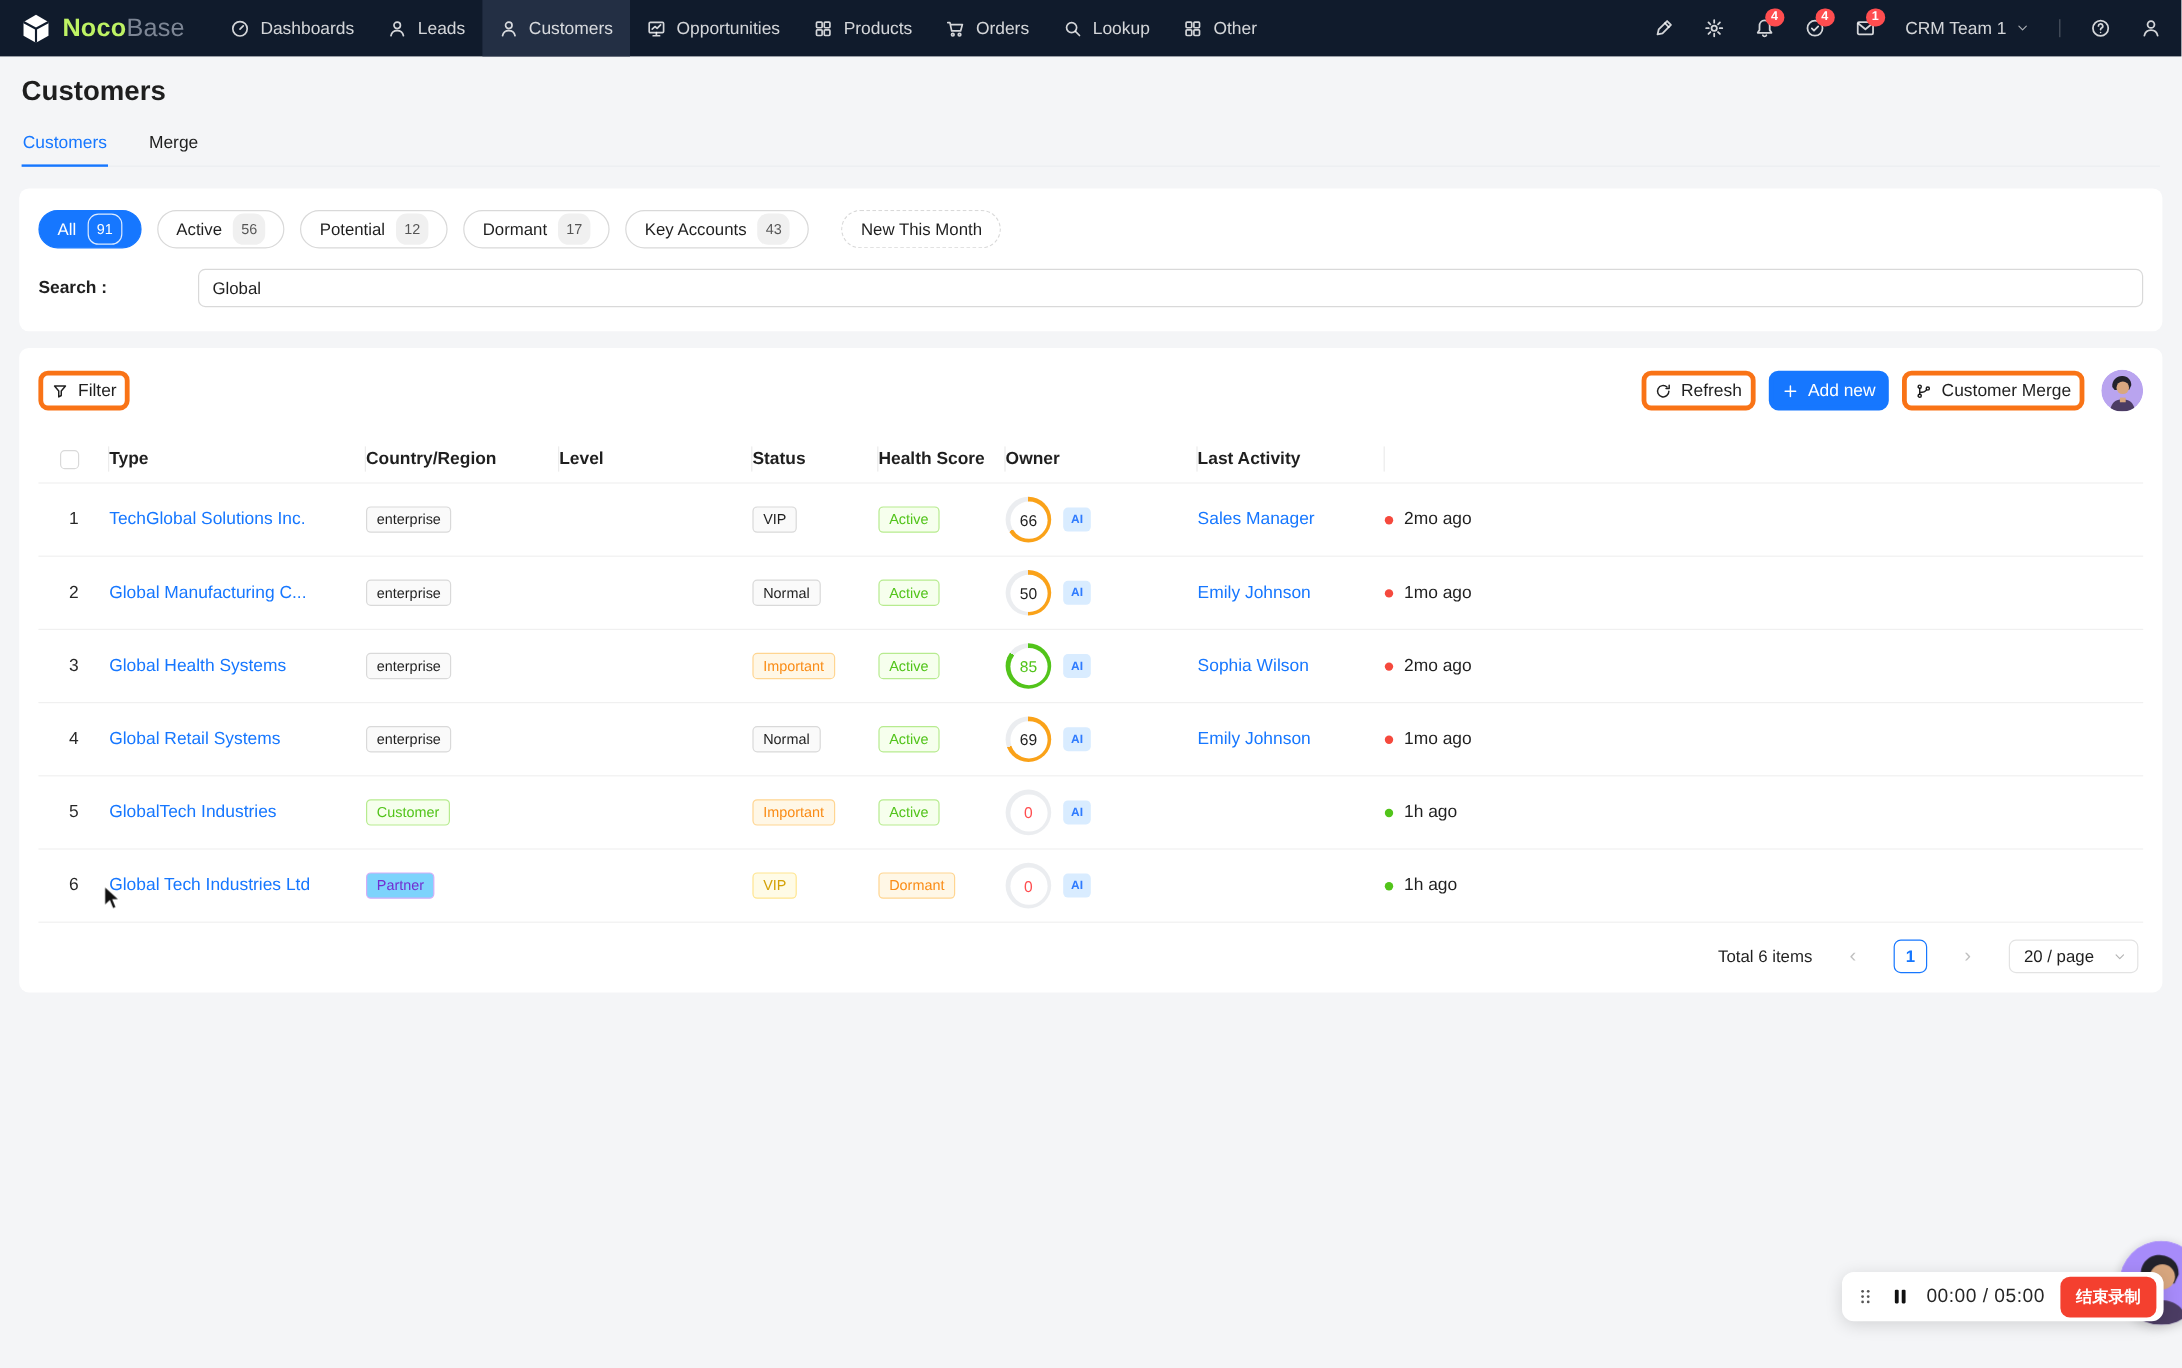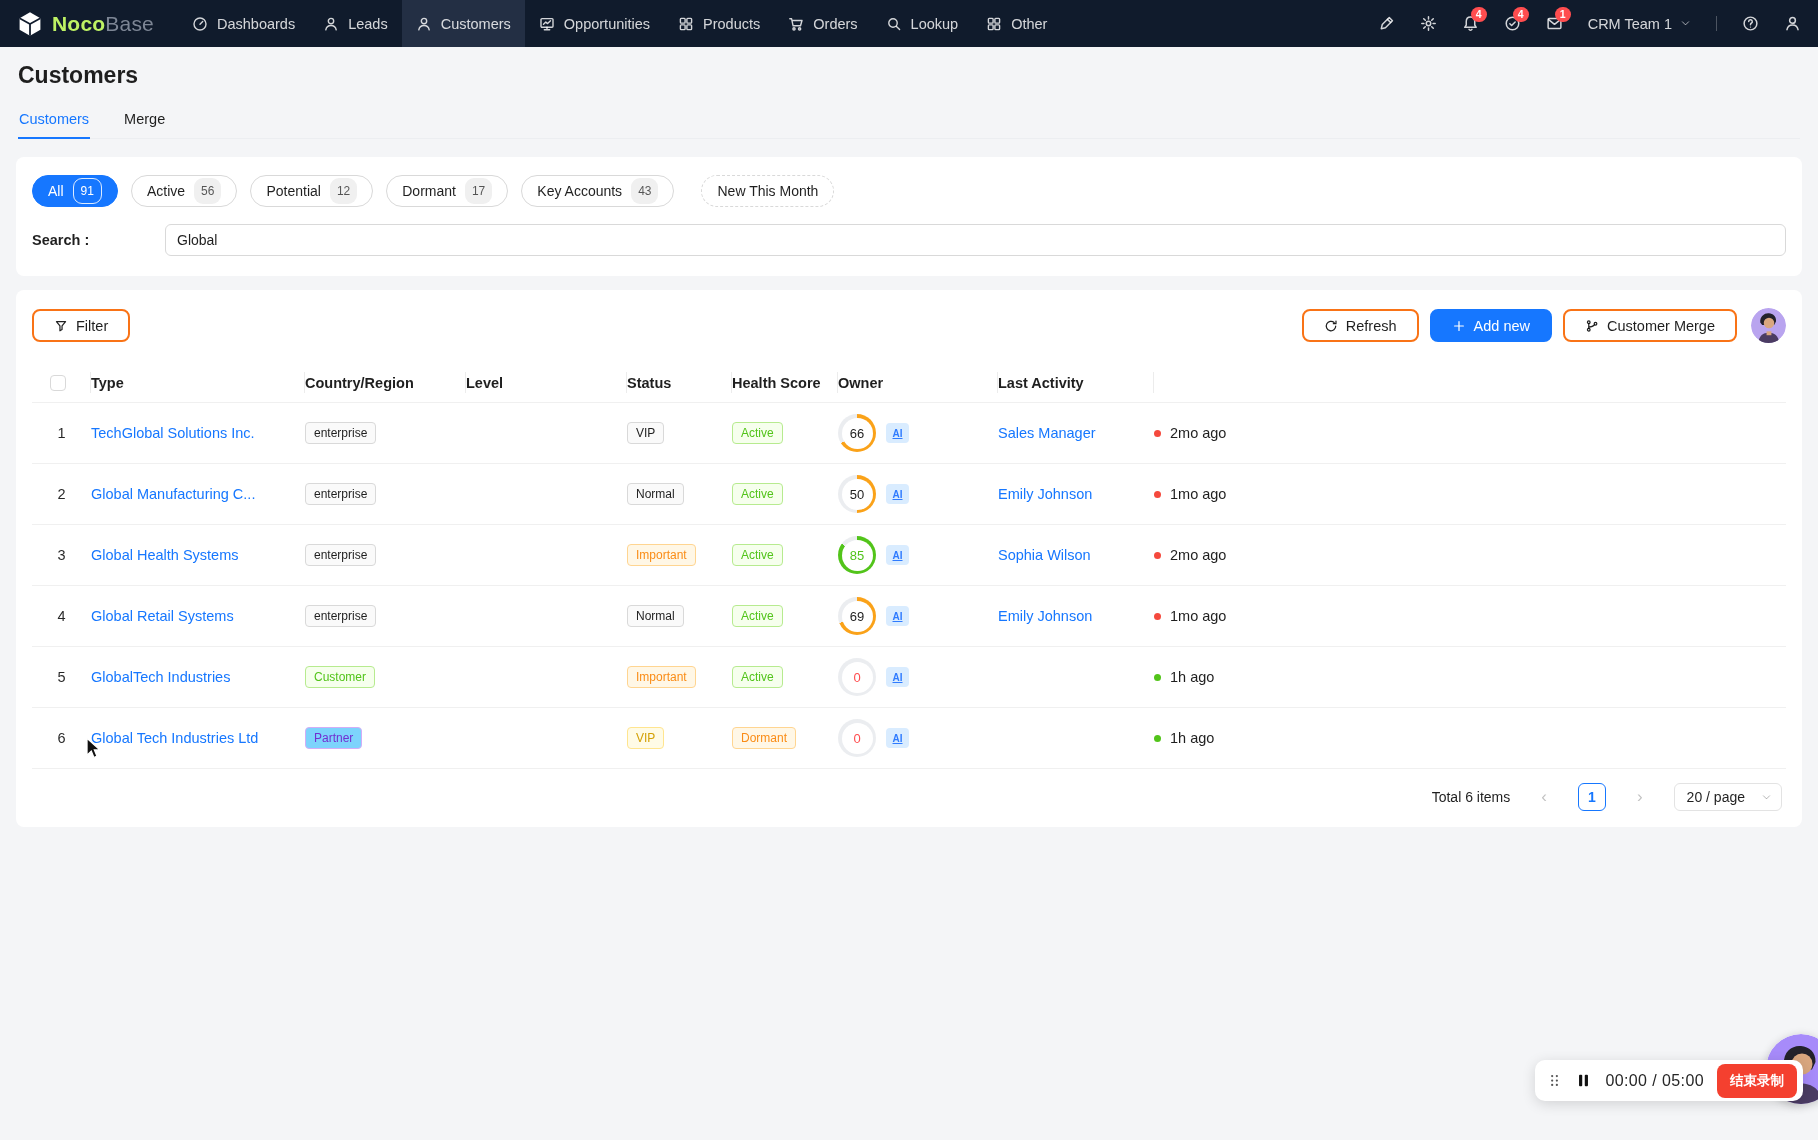--- a/index.html
+++ b/index.html
@@ -41,21 +41,21 @@
   .chip .cnt { font-size:12px; background:#f0f0f0; color:rgba(0,0,0,.65); border-radius:9px; padding:4px 7px; line-height:18px; }
   .chip.active .cnt { background:transparent; border:1px solid rgba(255,255,255,.85); color:#fff; line-height:16px; }
   .chip.dashed { border-style:dashed; margin-left:14px; }
   .search-row { display:flex; align-items:center; margin-top:17px; }
   .search-label { width:133px; font-weight:700; font-size:14.5px; }
   .search-input { flex:1; height:32px; border:1px solid #d9d9d9; border-radius:6px; padding:0 11px; font-size:14px; font-family:inherit; color:rgba(0,0,0,.88); background:#fff; outline:none; }
 
   
   .card2 { margin-top:14px; padding:18px 16px 16px; }
   .toolbar { display:flex; align-items:center; }
-  .btn { height:33px; display:inline-flex; align-items:center; gap:8px; padding:0 20px; border:2px solid #f97316; border-radius:8px; background:#fff; font-size:14.5px; cursor:pointer; font-family:inherit; color:rgba(0,0,0,.88); white-space:nowrap; }
+  .btn { height:33px; display:inline-flex; align-items:center; gap:8px; padding:0 7px; border:4px solid #f97316; border-radius:8px; background:#fff; font-size:14.5px; cursor:pointer; font-family:inherit; color:rgba(0,0,0,.88); white-space:nowrap; }
   .btn .i { width:14px; height:14px; }
   .btn.primary { background:#1677ff; border-color:#1677ff; color:#fff; }
   .toolbar-right { margin-left:auto; display:flex; align-items:center; gap:11px; }
   .avatar { width:35px; height:35px; border-radius:50%; overflow:hidden; flex:none; cursor:pointer; margin-left:3px; }
   .avatar svg { display:block; }
 
   .table { margin-top:20px; }
   .tr { display:grid; grid-template-columns:59px 214px 161px 161px 105px 106px 160px 156px 200px 1fr; align-items:center; border-bottom:1px solid #f0f0f0; }
   .thead { height:40px; font-weight:700; font-size:14.5px; }
   .th { position:relative; padding-right:8px; height:100%; display:flex; align-items:center; }
@@ -65,21 +65,21 @@
   .row-index { color:rgba(0,0,0,.85); }
   .link { color:#1677ff; cursor:pointer; white-space:nowrap; overflow:hidden; text-overflow:clip; text-decoration:none; }
   .tag { display:inline-block; font-size:12px; line-height:20px; padding:0 8px; border-radius:4px; border:1px solid #d9d9d9; background:#fafafa; color:rgba(0,0,0,.88); white-space:nowrap; }
   .tag.green  { border-color:#b7eb8f; background:#f6ffed; color:#52c41a; }
   .tag.orange { border-color:#ffd591; background:#fff7e6; color:#fa8c16; }
   .tag.gold   { border-color:#ffe58f; background:#fffbe6; color:#d4a106; }
   .tag.purple { border-color:#d3adf7; background:#7dd3fc; color:#722ed1; }
   .health { display:flex; align-items:center; gap:10px; }
   .ring { width:38px; height:38px; border-radius:50%; display:flex; align-items:center; justify-content:center; flex:none; }
   .ring > span { width:31px; height:31px; background:#fff; border-radius:50%; display:flex; align-items:center; justify-content:center; font-size:13px; }
-  .ai { width:23px; height:20px; border-radius:4px; background:#d9ecff; color:#2f7bff; font-size:10px; font-weight:700; display:flex; align-items:center; justify-content:center; flex:none;text-decoration:underline; }
+  .ai { width:23px; height:20px; border-radius:4px; background:#d9ecff; color:#2f7bff; font-size:10px; font-weight:700; display:flex; align-items:center; justify-content:center; flex:none; }
   .activity { display:flex; align-items:center; gap:9px; }
   .dot { width:7px; height:7px; border-radius:50%; flex:none; }
   .dot.red { background:#f5493d; } .dot.green { background:#52c41a; }
   .cb { width:16px; height:16px; border:1.5px solid #d9d9d9; border-radius:4px; background:#fff; cursor:pointer; }
 
   .pagination { display:flex; justify-content:flex-end; align-items:center; gap:28px; margin-top:14px; font-size:14px; padding-right:4px; }
   .pg-arrow { color:rgba(0,0,0,.25); font-size:17px; padding:0 3px; cursor:default; }
   .pg-num { min-width:28px; height:28px; border:1px solid #1677ff; color:#1677ff; border-radius:6px; display:flex; align-items:center; justify-content:center; font-weight:600; cursor:pointer; }
   .pg-size { height:28px; border:1px solid #e3e3e3; border-radius:6px; display:flex; align-items:center; gap:16px; padding:0 9px 0 12px; background:#fff; cursor:pointer; }
   .pg-size .i { width:11px; height:11px; color:rgba(0,0,0,.3); }

